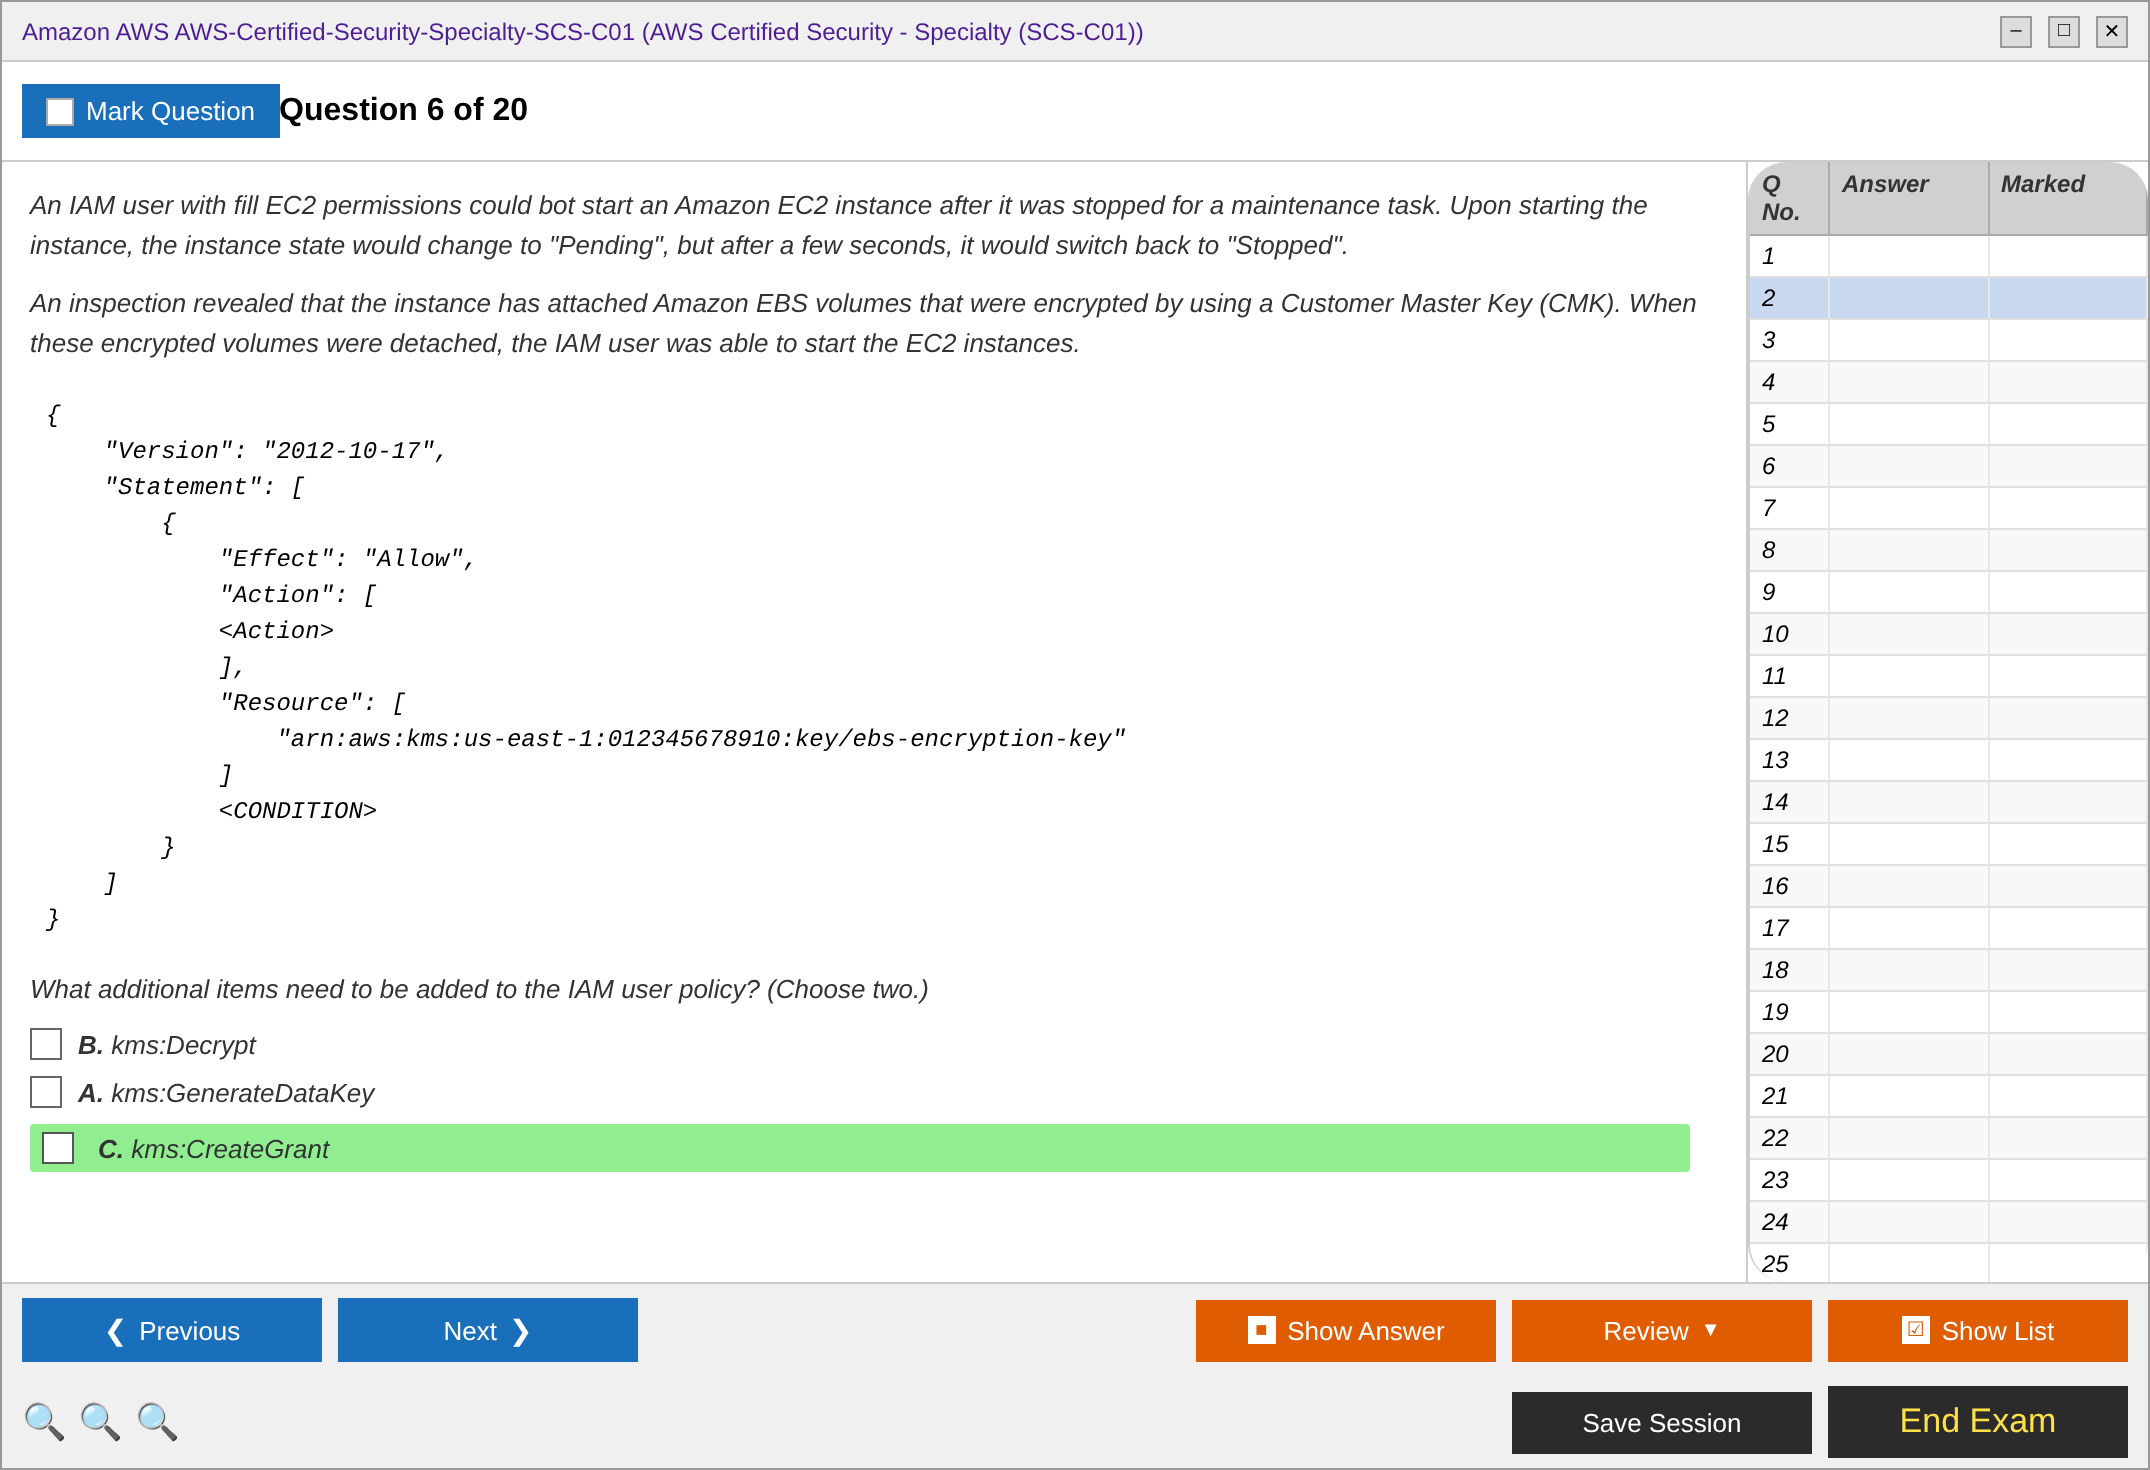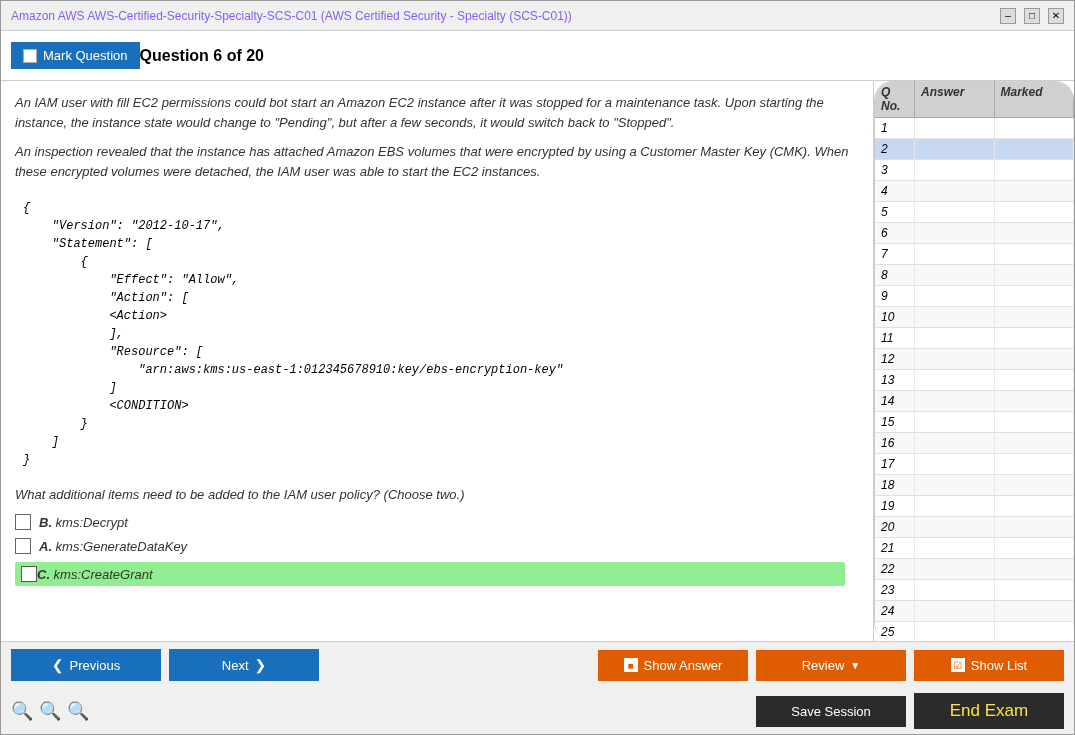--- a/index.html
+++ b/index.html
@@ -20,21 +20,21 @@
       background: #f0f0f0;
       border-bottom: 1px solid #ccc;
       padding: 5px 10px;
       display: flex;
       align-items: center;
       justify-content: space-between;
       height: 30px;
       flex-shrink: 0;
     }
     .title-bar-text {
-      color: #8b5cf6;
+      color: #4c1d95;
       font-size: 12px;
     }
     .title-bar-controls {
       display: flex;
       gap: 8px;
     }
     .title-bar-btn {
       width: 16px;
       height: 16px;
       background: #ddd;
@@ -352,21 +352,21 @@
       <div class="answer-option">
         <div class="answer-checkbox"></div>
         <span class="answer-label"><strong>B.</strong> kms:Decrypt</span>
       </div>
 
       <div class="answer-option">
         <div class="answer-checkbox"></div>
         <span class="answer-label"><strong>A.</strong> kms:GenerateDataKey</span>
       </div>
 
-      <div class="answer-option" style="background:#90ee90; padding:4px 6px; border-radius:2px; display:flex; align-items:center; gap:0; width:830px; max-width:100%;">
+      <div class="answer-option" style="background:#90ee90; padding:4px 6px; border-radius:2px; display:flex; align-items:center; gap:12px; width:830px; max-width:100%;">
         <div class="answer-checkbox" style="border-color:#555;"></div>
         <span class="answer-label"><strong>C.</strong> kms:CreateGrant</span>
       </div>
     </div>
 
     <div class="sidebar">
       <div class="sidebar-header">
         <div>Q No.</div>
         <div>Answer</div>
         <div>Marked</div>

